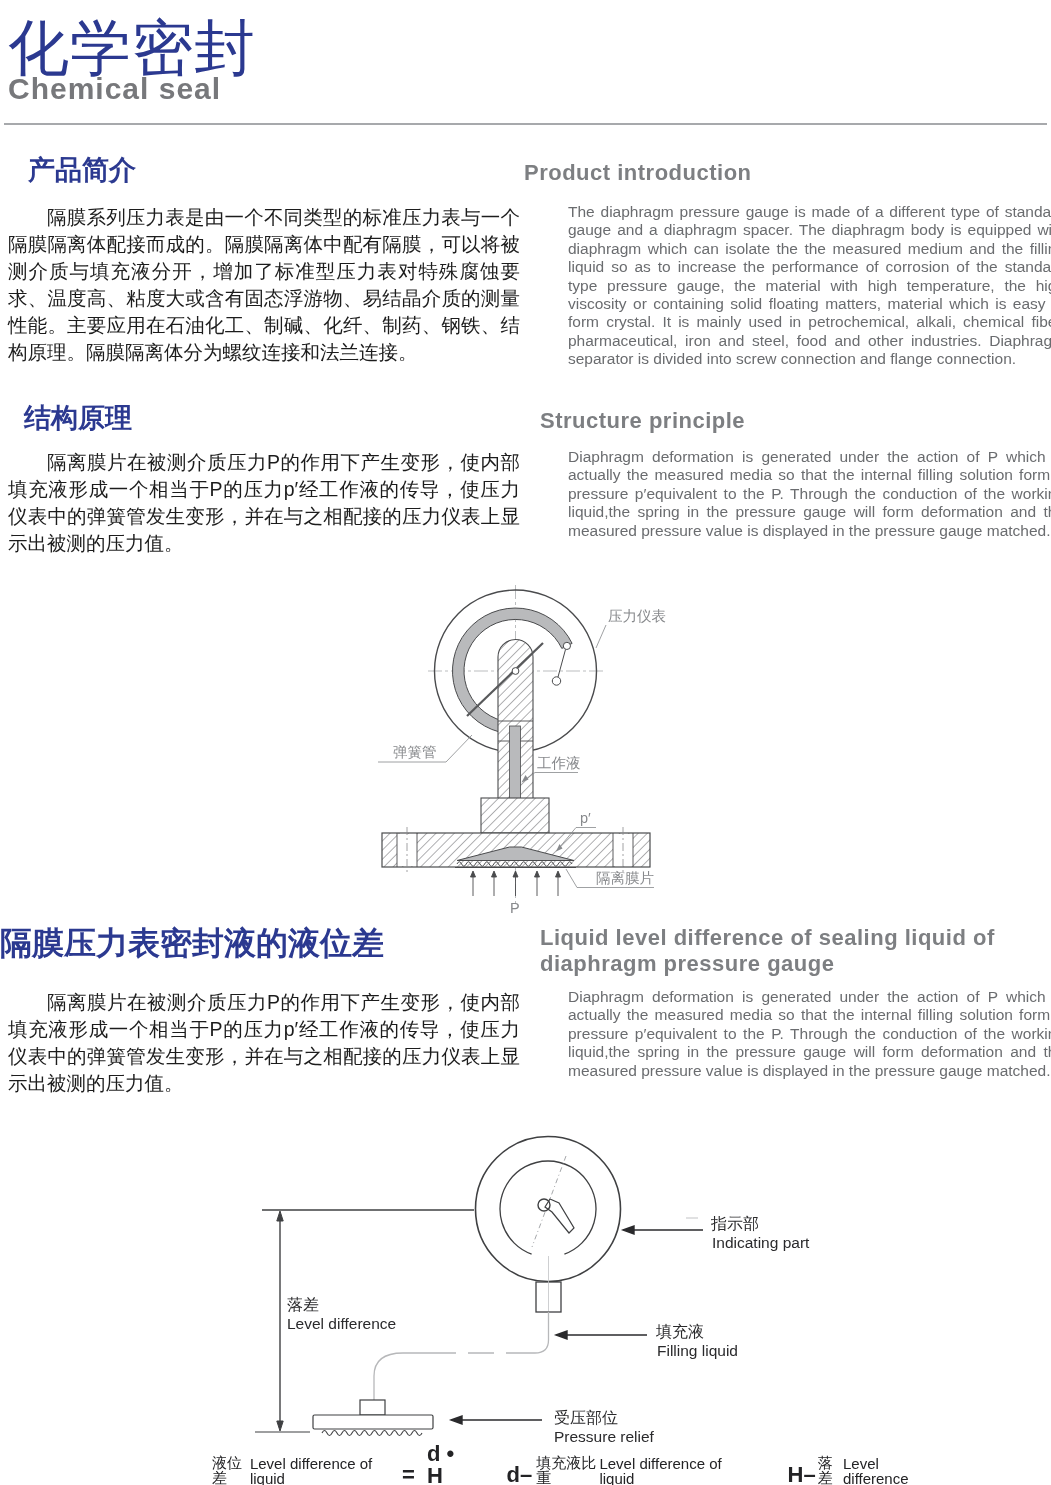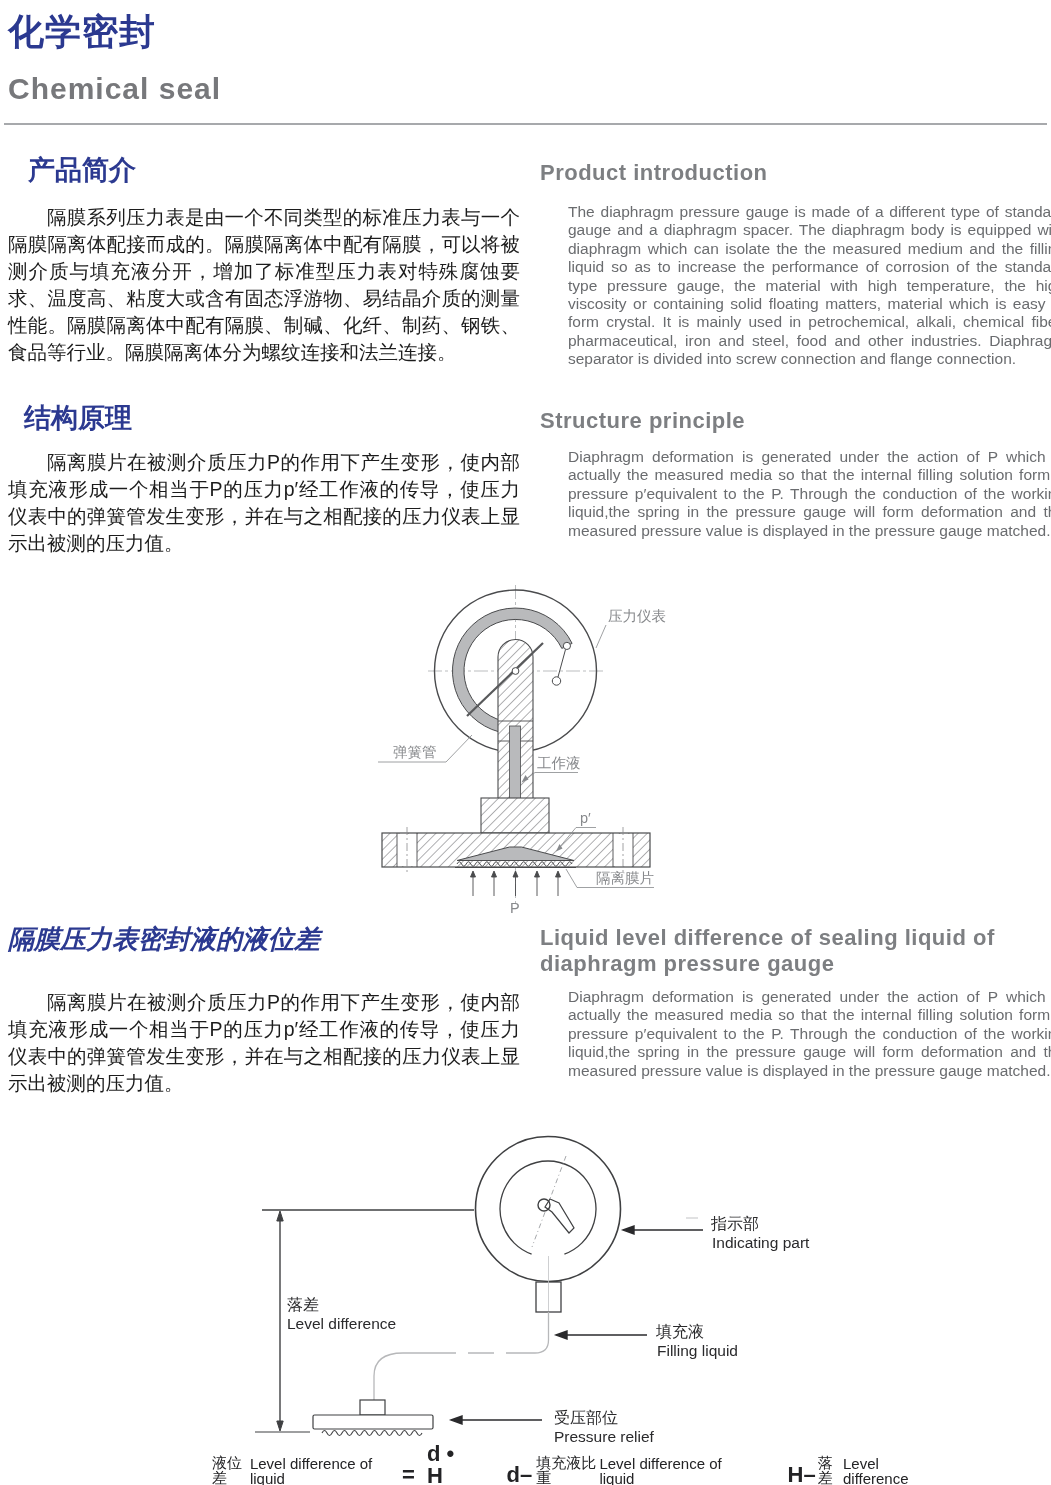--- a/index.html
+++ b/index.html
@@ -2,21 +2,21 @@
 <html><head>
 <meta charset="utf-8">
 <style>
   html,body{margin:0;padding:0;}
   body{
     width:1051px;height:1485px;position:relative;background:#ffffff;
     font-family:"Liberation Sans","DejaVu Sans",sans-serif;
     -webkit-font-smoothing:antialiased;
   }
   .abs{position:absolute;}
-  .title-zh{left:8px;top:8px;font-size:36px;font-weight:bold;color:#2b3990;letter-spacing:1px;}
+  .title-zh{left:8px;top:8px;font-size:61px;font-weight:normal;color:#2b3990;letter-spacing:1px;}
   .title-en{left:8px;top:72px;font-size:30px;font-weight:bold;color:#77787b;letter-spacing:1px;}
   .rule{left:4px;top:123px;width:1043px;height:2px;background:#a7a9ac;}
   .h-zh{font-size:27px;font-weight:bold;color:#2b3990;}
   .h-en{font-size:22px;font-weight:bold;color:#7d7f82;letter-spacing:.5px;line-height:26px;}
   .p-zh{font-size:19.5px;line-height:27px;color:#1c1c1c;text-align:justify;text-indent:2em;}
   .p-en{font-size:15.5px;line-height:18.4px;color:#6a6c6f;text-align:justify;margin-left:28px;}
   .col-l{width:512px;}
   .col-r{width:497px;}
   svg text{font-family:"Liberation Sans","DejaVu Sans",sans-serif;}
   .cad-label{fill:#87898c;font-size:14.5px;}
@@ -29,22 +29,22 @@
   .f-sym{font-size:22px;font-weight:600;line-height:1;position:relative;top:-1px;}
 </style>
 </head>
 <body>
 
 <div class="abs title-zh">化学密封</div>
 <div class="abs title-en">Chemical seal</div>
 <div class="abs rule"></div>
 
 <div class="abs h-zh" style="left:8px;top:152px;margin-left:20px;">产品简介</div>
-<div class="abs p-zh col-l" style="left:8px;top:204px;">隔膜系列压力表是由一个不同类型的标准压力表与一个隔膜隔离体配接而成的。隔膜隔离体中配有隔膜，可以将被测介质与填充液分开，增加了标准型压力表对特殊腐蚀要求、温度高、粘度大或含有固态浮游物、易结晶介质的测量性能。隔膜隔离体中配有隔膜、制碱、化纤、制药、钢铁、食品等行业。隔膜隔离体分为螺纹连接和法兰连接。</div>
-<div class="abs h-en" style="left:540px;top:160px;">Product introduction</div>
+<div class="abs p-zh col-l" style="left:8px;top:204px;">隔膜系列压力表是由一个不同类型的标准压力表与一个隔膜隔离体配接而成的。隔膜隔离体中配有隔膜，可以将被测介质与填充液分开，增加了标准型压力表对特殊腐蚀要求、温度高、粘度大或含有固态浮游物、易结晶介质的测量性能。主要应用在石油化工、制碱、化纤、制药、钢铁、结构原理。隔膜隔离体分为螺纹连接和法兰连接。</div>
+<div class="abs h-en" style="left:524px;top:160px;">Product introduction</div>
 <div class="abs p-en col-r" style="left:540px;top:203px;">The diaphragm pressure gauge is made of a different type of standard gauge and a diaphragm spacer. The diaphragm body is equipped with diaphragm which can isolate the the measured medium and the filling liquid so as to increase the performance of corrosion of the standard type pressure gauge, the material with high temperature, the high viscosity or containing solid floating matters, material which is easy to form crystal. It is mainly used in petrochemical, alkali, chemical fiber, pharmaceutical, iron and steel, food and other industries. Diaphragm separator is divided into screw connection and flange connection.</div>
 
 <div class="abs h-zh" style="left:24px;top:400px;">结构原理</div>
 <div class="abs p-zh col-l" style="left:8px;top:449px;">隔离膜片在被测介质压力P的作用下产生变形，使内部填充液形成一个相当于P的压力p′经工作液的传导，使压力仪表中的弹簧管发生变形，并在与之相配接的压力仪表上显示出被测的压力值。</div>
 <div class="abs h-en" style="left:540px;top:408px;">Structure principle</div>
 <div class="abs p-en col-r" style="left:540px;top:448px;">Diaphragm deformation is generated under the action of P which is actually the measured media so that the internal filling solution form a pressure p′equivalent to the P. Through the conduction of the working liquid,the spring in the pressure gauge will form deformation and the measured pressure value is displayed in the pressure gauge matched.</div>
 
 <svg class="abs" style="left:363px;top:578px;" width="314" height="340" viewBox="363 578 314 340">
   <defs>
     <pattern id="hatch" width="6.5" height="6.5" patternTransform="rotate(45)" patternUnits="userSpaceOnUse">
@@ -126,21 +126,21 @@
     <path d="M596,827.5 L576,827.5 L558.5,848.5" stroke="#87898c" stroke-width="0.8" fill="none"></path>
     <polygon points="556,851.5 562.5,848.5 559.5,844" fill="#87898c"></polygon>
 
     <text class="cad-label" x="596" y="883">隔离膜片</text>
     <path d="M654,887.5 L577,887.5 L566,869" stroke="#87898c" stroke-width="0.8" fill="none"></path>
 
     <text class="cad-label" x="510" y="913" font-size="16">P</text>
   </g>
 </svg>
 
-<div class="abs h-zh" style="left:8px;top:922px;font-size:26px;font-style:italic;">隔膜压力表密封液的液位差</div>
+<div class="abs h-zh" style="left:0;top:922px;font-size:32px;">隔膜压力表密封液的液位差</div>
 <div class="abs h-en" style="left:540px;top:925px;width:480px;">Liquid level difference of sealing liquid of diaphragm pressure gauge</div>
 <div class="abs p-zh col-l" style="left:8px;top:989px;">隔离膜片在被测介质压力P的作用下产生变形，使内部填充液形成一个相当于P的压力p′经工作液的传导，使压力仪表中的弹簧管发生变形，并在与之相配接的压力仪表上显示出被测的压力值。</div>
 <div class="abs p-en col-r" style="left:540px;top:988px;">Diaphragm deformation is generated under the action of P which is actually the measured media so that the internal filling solution form a pressure p′equivalent to the P. Through the conduction of the working liquid,the spring in the pressure gauge will form deformation and the measured pressure value is displayed in the pressure gauge matched.</div>
 
 <svg class="abs" style="left:225px;top:1120px;" width="655" height="340" viewBox="225 1120 655 340">
 
   <g fill="none" stroke="#3f4042">
     <circle cx="548" cy="1209" r="72.5" stroke-width="1.6"></circle>
     <path d="M531.6,1254.1 A48,48 0 1 1 564.4,1254.1" stroke-width="1.3"></path>
     <line x1="566" y1="1156" x2="532" y2="1247" stroke="#9b9da0" stroke-width="0.9" stroke-dasharray="5 3 1 3"></line>

